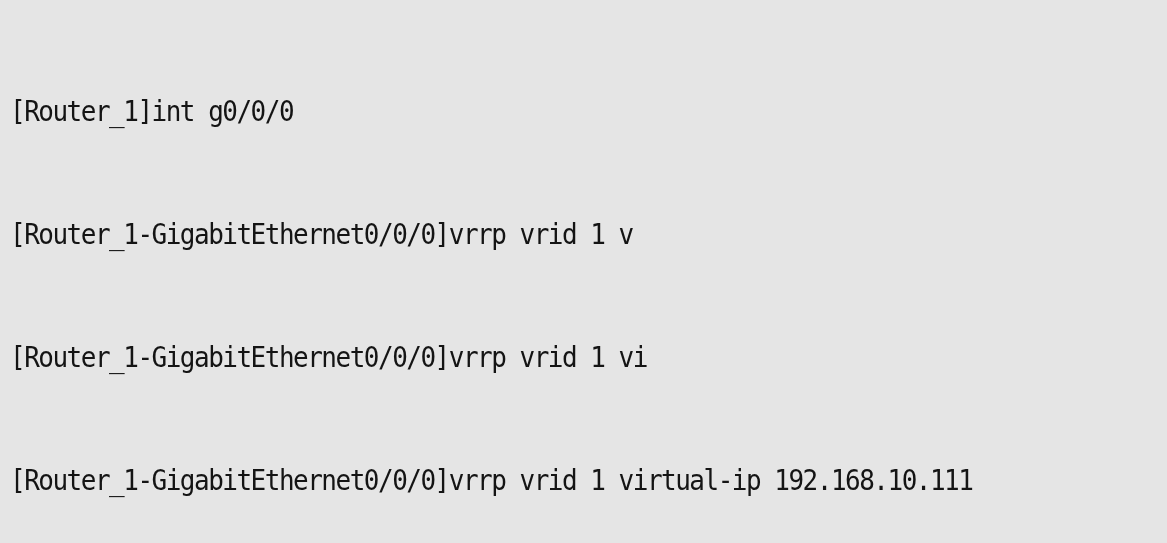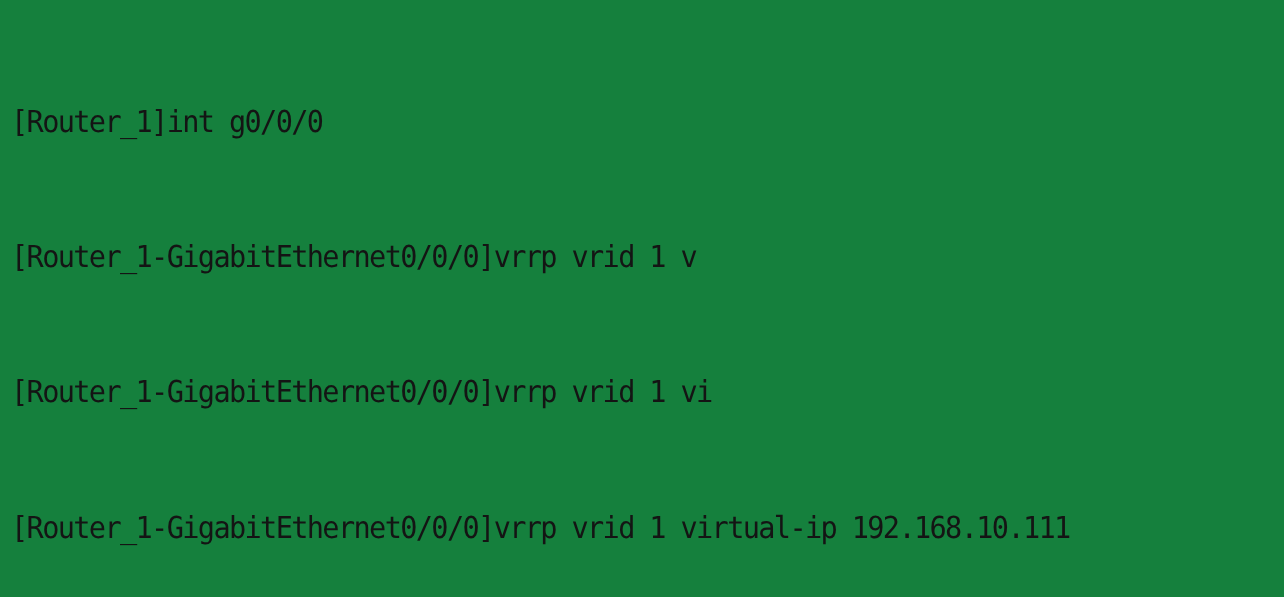--- a/index.html
+++ b/index.html
@@ -8,21 +8,21 @@
     background: #ffffff;
     width: 1167px;
     height: 543px;
     overflow: hidden;
   }
   .terminal {
     box-sizing: border-box;
     width: 1167px;
     height: 543px;
     padding: 8px 0 0 10px;
-    background: #15803d;
+    background: #e5e5e5;
     font-family: "DejaVu Sans Mono", "Liberation Mono", monospace;
     font-weight: 400;
     font-size: 26px;
     line-height: 41px;
     color: #141414;
     letter-spacing: -1.5px;
     white-space: pre;
   }
   .terminal-line {
     height: 41px;

